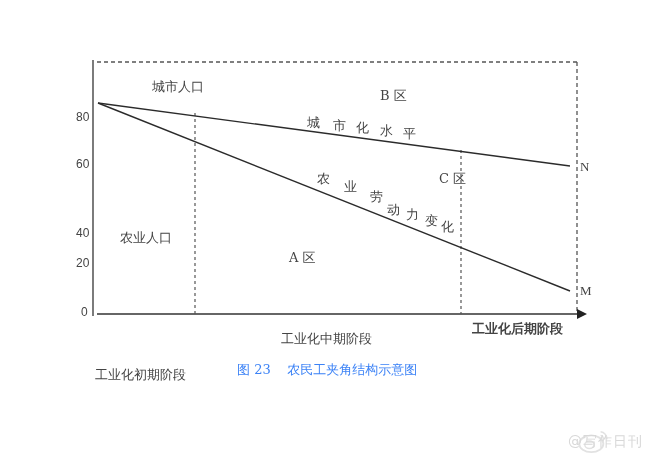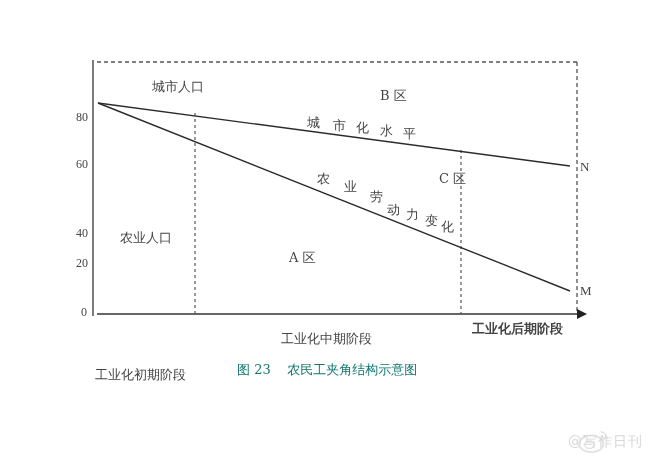--- a/index.html
+++ b/index.html
@@ -1,21 +1,21 @@
 <!DOCTYPE html>
 <html><head>
 <meta charset="utf-8">
 <style>
   html, body { margin: 0; padding: 0; background: #ffffff; }
   body { width: 661px; height: 459px; position: relative; overflow: hidden;
          font-family: "DejaVu Serif", "Liberation Serif", serif; color: #3a3a3a; }
   #fig { position: absolute; left: 0; top: 0; }
   .lbl { position: absolute; font-size: 13px; color: #444; white-space: nowrap; line-height: 1; }
-  .tick { position: absolute; font-size: 12px; color: #444; font-family: Liberation Serif, serif; line-height: 1; }
-  .cap { position: absolute; font-size: 13px; color: #0f766e; white-space: nowrap; line-height: 1; text-align: right; }
+  .tick { position: absolute; font-size: 12px; color: #444; font-family: Liberation Sans, sans-serif; line-height: 1; }
+  .cap { position: absolute; font-size: 13px; color: #3b82f6; white-space: nowrap; line-height: 1; text-align: right; }
   .wm { position: absolute; left: 535px; top: 428px; width: 120px; height: 26px; }
   .wm-text { position: absolute; left: 568px; top: 433px; font-size: 14px; color: #d8d8d8;
              font-family: "DejaVu Sans", sans-serif; letter-spacing: 1px; }
 </style>
 </head>
 <body>
 
 <svg id="fig" width="661" height="459">
 
   <line x1="97" y1="62" x2="578" y2="62" stroke="#555" stroke-width="1.3" stroke-dasharray="4,3"></line>

